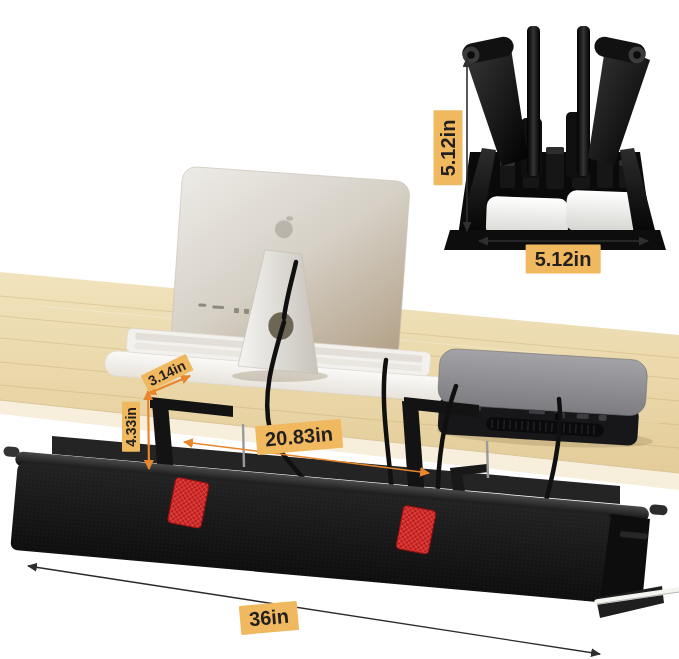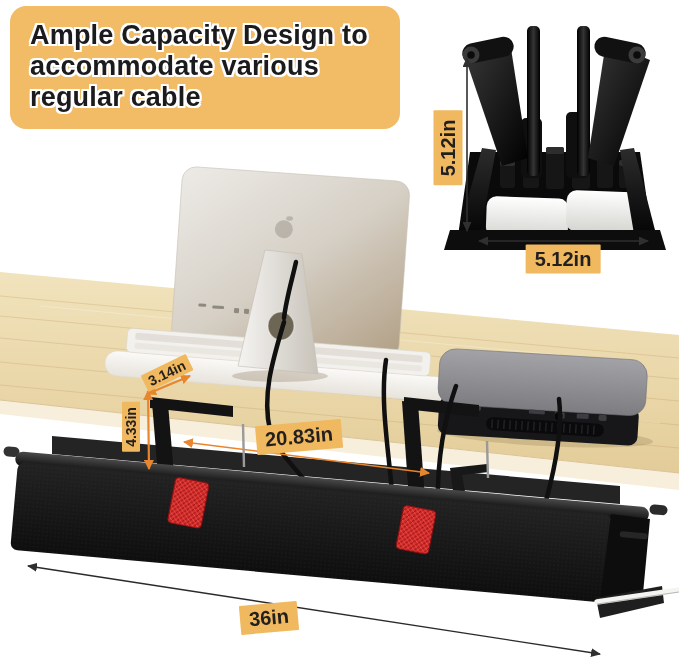--- a/index.html
+++ b/index.html
@@ -283,23 +283,20 @@
     <g fill="none">
       <line x1="467" y1="58" x2="467" y2="231" stroke="#2f2f2f" stroke-width="1.6" marker-start="url(#ahDark)" marker-end="url(#ahDark)"></line>
       <line x1="479" y1="241" x2="648" y2="241" stroke="#2f2f2f" stroke-width="1.6" marker-start="url(#ahDark)" marker-end="url(#ahDark)"></line>
       <line x1="147" y1="394" x2="190" y2="376" stroke="#e8862d" stroke-width="2.2" marker-start="url(#ahOrange)" marker-end="url(#ahOrange)"></line>
       <line x1="148" y1="391" x2="149" y2="469" stroke="#e8862d" stroke-width="2.2" marker-start="url(#ahOrange)" marker-end="url(#ahOrange)"></line>
       <line x1="184" y1="442" x2="429" y2="473" stroke="#e8862d" stroke-width="1.5" marker-start="url(#ahOrange)" marker-end="url(#ahOrange)"></line>
       <line x1="28" y1="566" x2="600" y2="654" stroke="#2a2a2a" stroke-width="1.4" marker-start="url(#ahDark)" marker-end="url(#ahDark)"></line>
     </g>
   </svg>
 
-  <div class="title-box">
-    <div class="title-text">Ample Capacity Design to accommodate various regular cable</div>
-  </div>
 
   <div class="dim dim-big lbl-inset-v">5.12in</div>
   <div class="dim dim-big lbl-inset-h">5.12in</div>
   <div class="dim dim-small lbl-314">3.14in</div>
   <div class="dim dim-small lbl-433">4.33in</div>
   <div class="dim dim-big lbl-2083">20.83in</div>
   <div class="dim dim-big lbl-36">36in</div>
 </div>
 
 </body></html>

